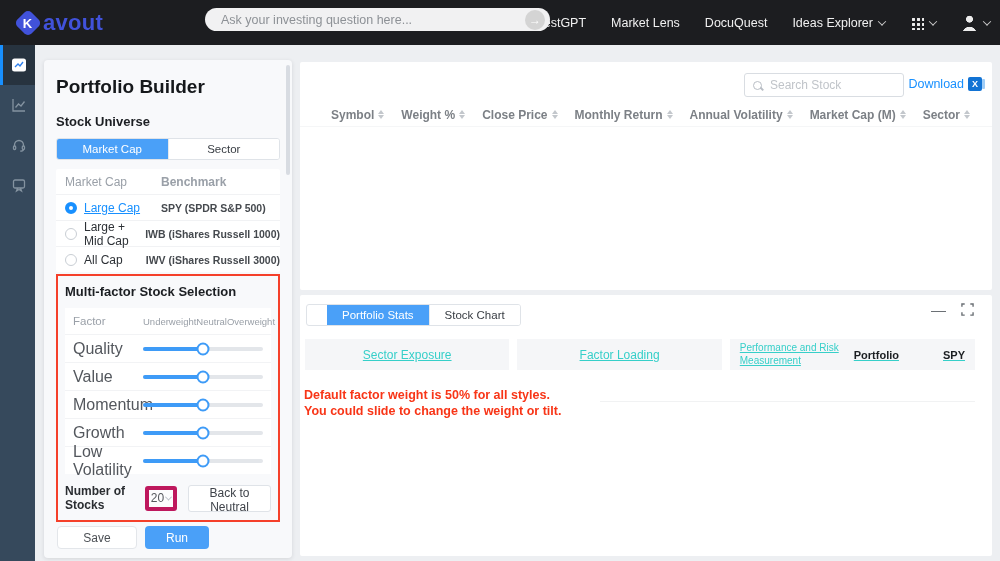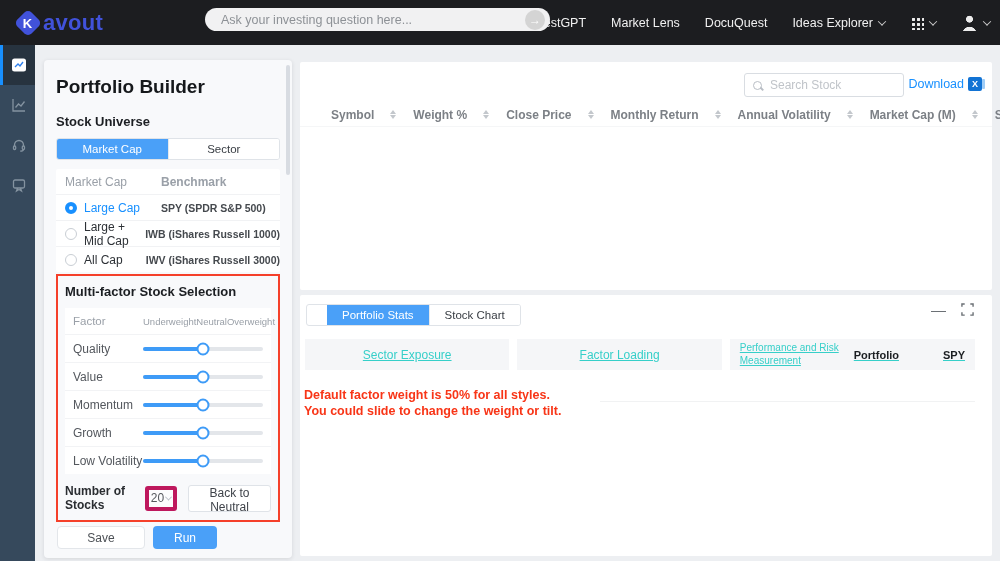--- a/index.html
+++ b/index.html
@@ -64,45 +64,45 @@
 
   .uni-table { margin-top:9px; background:#fff; border-radius:2px; }
   .uni-row { display:flex; align-items:center; height:26px; padding-left:9px;
              border-top:1px solid #f1f2f4; }
   .uni-row.head { border-top:none; height:25px; }
   .uni-col1 { width:96px; display:flex; align-items:center; gap:7px; font-size:12px; color:#2d3136; }
   .uni-col2 { flex:1; font-size:10.5px; color:#45494e; white-space:nowrap;font-weight:bold; }
   .uni-row.head .uni-col1, .uni-row.head .uni-col2 { color:#9aa0a8; font-size:12px; }
   .radio { width:12px; height:12px; border-radius:50%; background:#fff; border:1px solid #c9ced4; flex:none; }
   .radio.sel { border:4px solid #1890ff; }
-  .sel-label { color:#1890ff; }
+  .sel-label { color:#1890ff;text-decoration:underline; }
 
   .mf-box { margin-top:2px; border:2px solid #f5402a; padding:8px 7px; }
   .mf-table { background:#fff; margin-top:2px; }
   .mf-row { display:flex; align-items:center; height:28px; padding:0 8px; border-top:1px solid #f2f3f5; }
   .mf-row.head { border-top:none; height:26px; }
-  .mf-label { width:70px; font-size:12px; color:#53575d; flex:none; }
+  .mf-label { width:70px; font-size:16px; color:#53575d; flex:none; }
   .mf-row.head .mf-label { color:#9aa0a8; font-size:11.5px; }
   .mf-scale { flex:1; display:flex; justify-content:space-between; font-size:9.5px; color:#9aa0a8; }
   .slider { flex:1; height:4px; background:#e3e6ea; border-radius:2px; position:relative; cursor:pointer; }
   .slider-fill { position:absolute; left:0; top:0; bottom:0; width:50%; background:#3e9bf7; border-radius:2px; }
   .slider-handle { position:absolute; left:50%; top:50%; transform:translate(-50%,-50%);
                    width:13px; height:13px; border-radius:50%; background:#fff;
                    border:2px solid #3e9bf7; cursor:grab; }
   .mf-footer { display:flex; align-items:center; margin-top:10px; gap:11px; }
   .mf-footer-label { font-size:12px; font-weight:bold; color:#2a2d31; }
   .select { width:44px; height:25px; border:4px solid #be185d; border-radius:3px; background:#fcfcfd;
             display:flex; align-items:center; justify-content:space-evenly; font-size:12px;
             color:#55585d; cursor:pointer; }
   .select .chev { border-color:#b9bec5; width:5px; height:5px; }
   .btn-neutral { height:27px; padding:0 13px; border:1px solid #dfe3e8; border-radius:3px;
                  background:#fff; font-size:12px; color:#3f434a; font-family:inherit; cursor:pointer; }
 
   .panel-actions { position:absolute; left:13px; bottom:9px; display:flex; gap:8px; }
-  .btn-save { width:88px; height:23px; background:#fff; border:1px solid #e3e6ea; border-radius:4px;
+  .btn-save { width:80px; height:23px; background:#fff; border:1px solid #e3e6ea; border-radius:4px;
               color:#4c5055; font-size:12px; font-family:inherit; cursor:pointer; }
   .btn-run { width:64px; height:23px; background:#4aa0f8; border:none; border-radius:4px;
              color:#fff; font-size:12px; font-family:inherit; cursor:pointer; }
 
   
   .table-card { position:absolute; left:300px; top:62px; width:692px; height:228px;
                 background:#fff; border-radius:2px; }
   .stock-search { position:absolute; top:11px; right:88px; width:160px; height:24px;
                   border:1px solid #d9dde2; border-radius:3px; display:flex; align-items:center;
                   padding:0 8px; gap:6px; background:#fff; }
@@ -115,21 +115,21 @@
   .stock-search input::placeholder { color:#c0c4c9; }
   .download { position:absolute; top:15px; right:10px; display:flex; align-items:center; gap:4px;
               color:#1890ff; font-size:12.5px; cursor:pointer; }
   .xls-icon { width:14px; height:14px; background:#1273d4; border-radius:2px; color:#fff;
               font-size:9px; font-weight:bold; display:flex; align-items:center;
               justify-content:center; position:relative; }
   .xls-icon::after { content:""; position:absolute; right:-3px; top:2px; width:3px; height:10px;
                      background:#9fcdf7; border-radius:1px; }
   .thead { position:absolute; left:0; right:0; top:41px; height:24px; display:flex;
            align-items:center; padding-left:31px; gap:17px; border-bottom:1px solid #f5f6f7; }
-  .th { display:flex; align-items:center; gap:16px; font-size:12px; font-weight:bold;
+  .th { display:flex; align-items:center; gap:4px; font-size:12px; font-weight:bold;
         color:#7c8086; cursor:pointer; white-space:nowrap;text-align:right; }
   .sort-icon { display:inline-flex; flex-direction:column; gap:1px; }
   .sort-icon::before { content:""; border:3px solid transparent; border-bottom:4px solid #c3c7cc; border-top:none; }
   .sort-icon::after  { content:""; border:3px solid transparent; border-top:4px solid #c3c7cc; border-bottom:none; }
 
   
   .stats-card { position:absolute; left:300px; top:295px; width:692px; height:261px;
                 background:#fff; border-radius:2px; }
   .stats-tabs { position:absolute; left:6px; top:9px; display:flex; height:22px;
                 border:1px solid #dfe3e8; border-radius:3px; overflow:hidden; background:#fff; }

